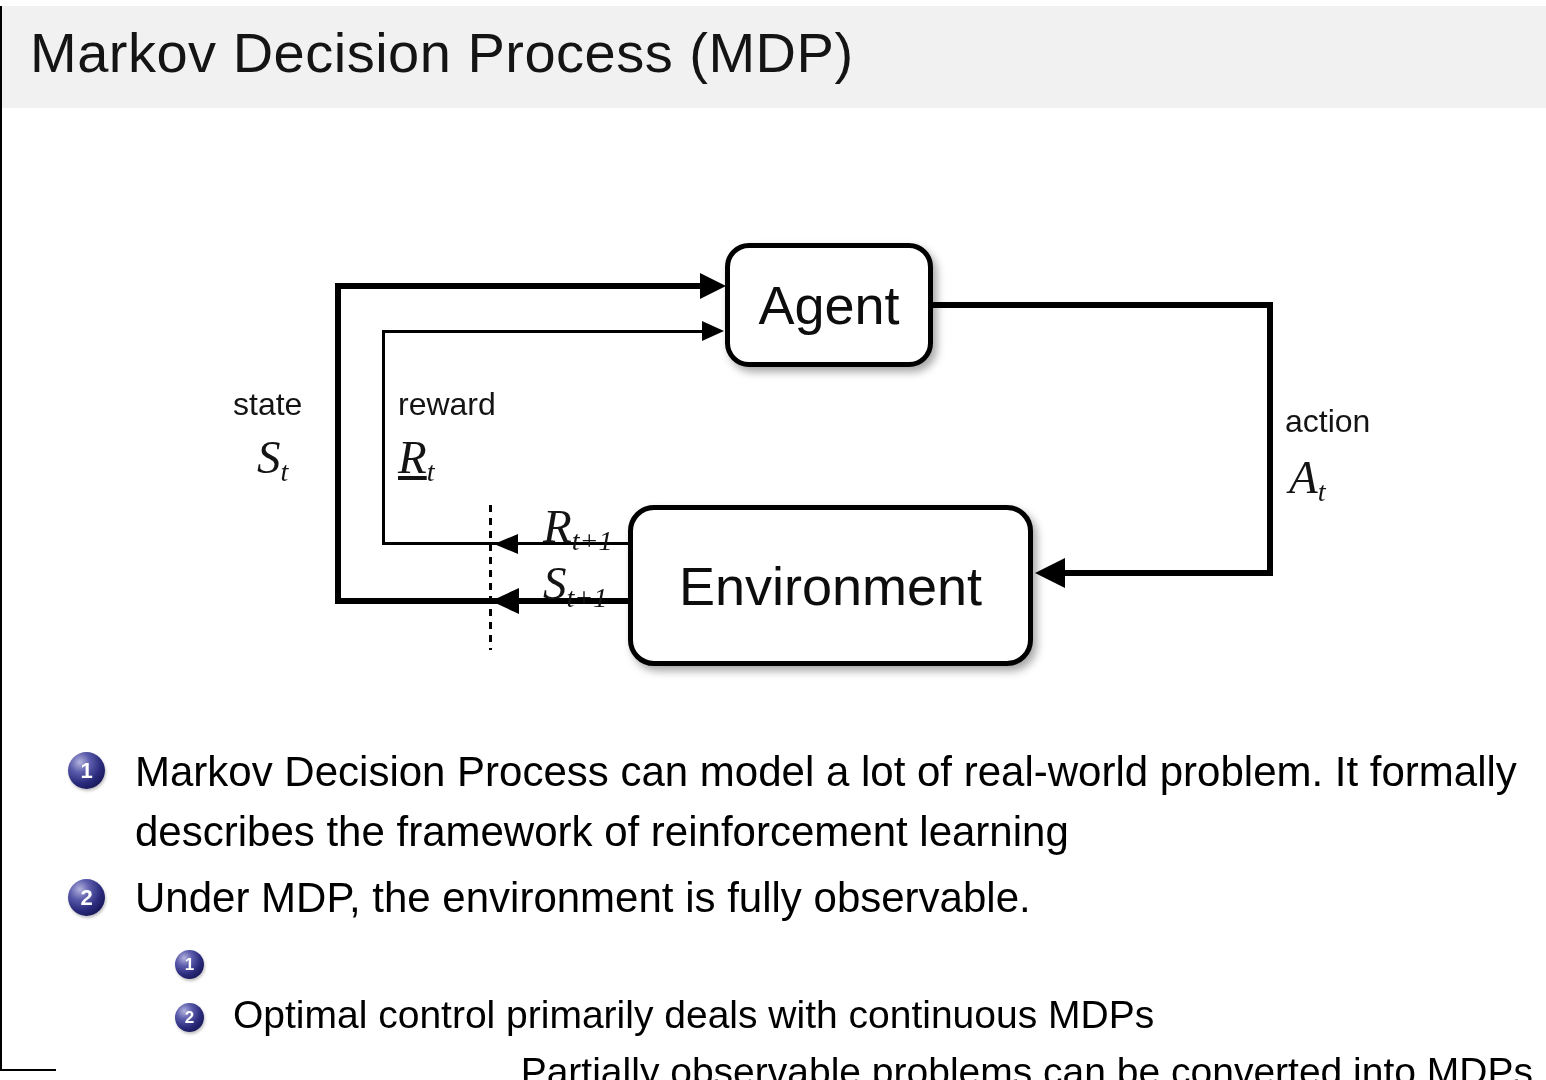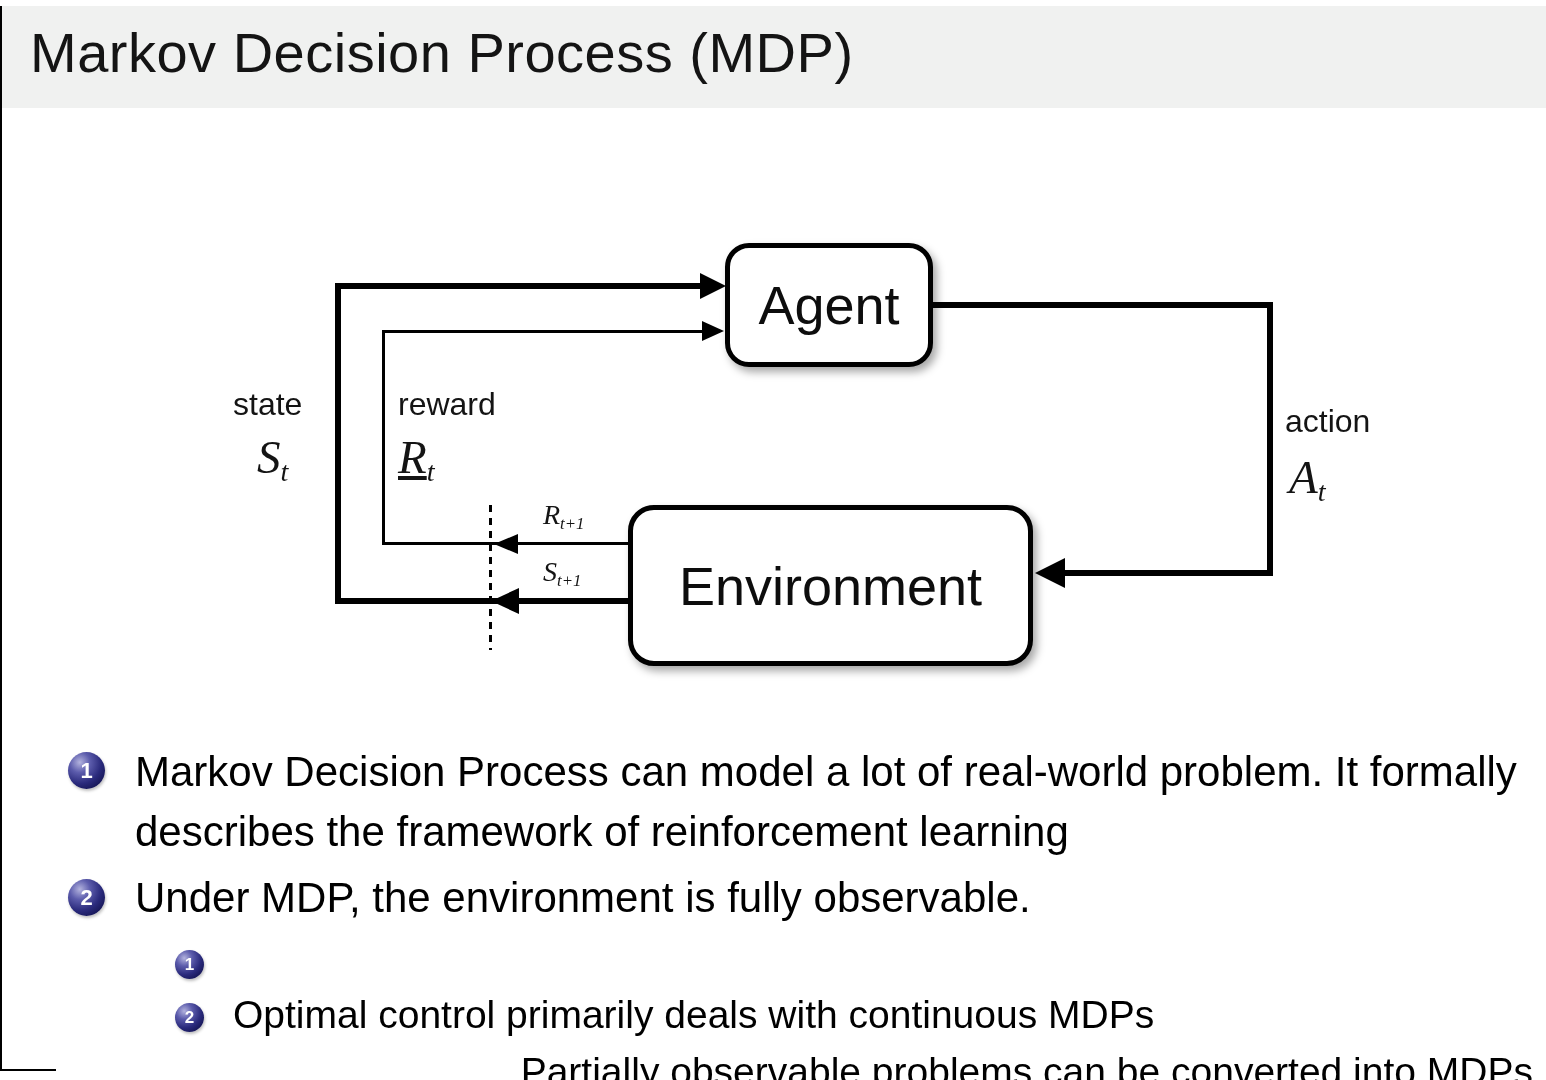--- a/index.html
+++ b/index.html
@@ -39,21 +39,21 @@
   .arr-left-big{border-right:30px solid #000;border-top:15px solid transparent;border-bottom:15px solid transparent;}
   .a-state-agent{left:700px;top:273px;}
   .a-reward-agent{left:702px;top:321px;}
   .a-reward-dash{left:494px;top:534px;}
   .a-state-dash{left:491px;top:588px;}
   .a-action-env{left:1035px;top:558px;}
   
   .dlabel{position:absolute;font-size:32px;color:#141414;}
   .math{position:absolute;font-family:"Liberation Serif",serif;font-style:italic;font-size:47px;color:#141414;}
   .math sub{font-size:0.60em;font-style:italic;vertical-align:-0.28em;letter-spacing:0;}
-  .math-sm{font-size:28px;}
+  .math-sm{font-size:47px;}
   .lbl-state{left:233px;top:386px;}
   .sym-state{left:257px;top:430px;}
   .lbl-reward{left:398px;top:386px;}
   .sym-reward{left:398px;top:430px;text-decoration:underline;}
   .lbl-action{left:1285px;top:403px;}
   .sym-action{left:1289px;top:450px;}
   .sym-next-reward{left:543px;top:499px;}
   .sym-next-state{left:543px;top:556px;}
   
   .ball{position:absolute;border-radius:50%;color:#fff;display:flex;align-items:center;justify-content:center;

